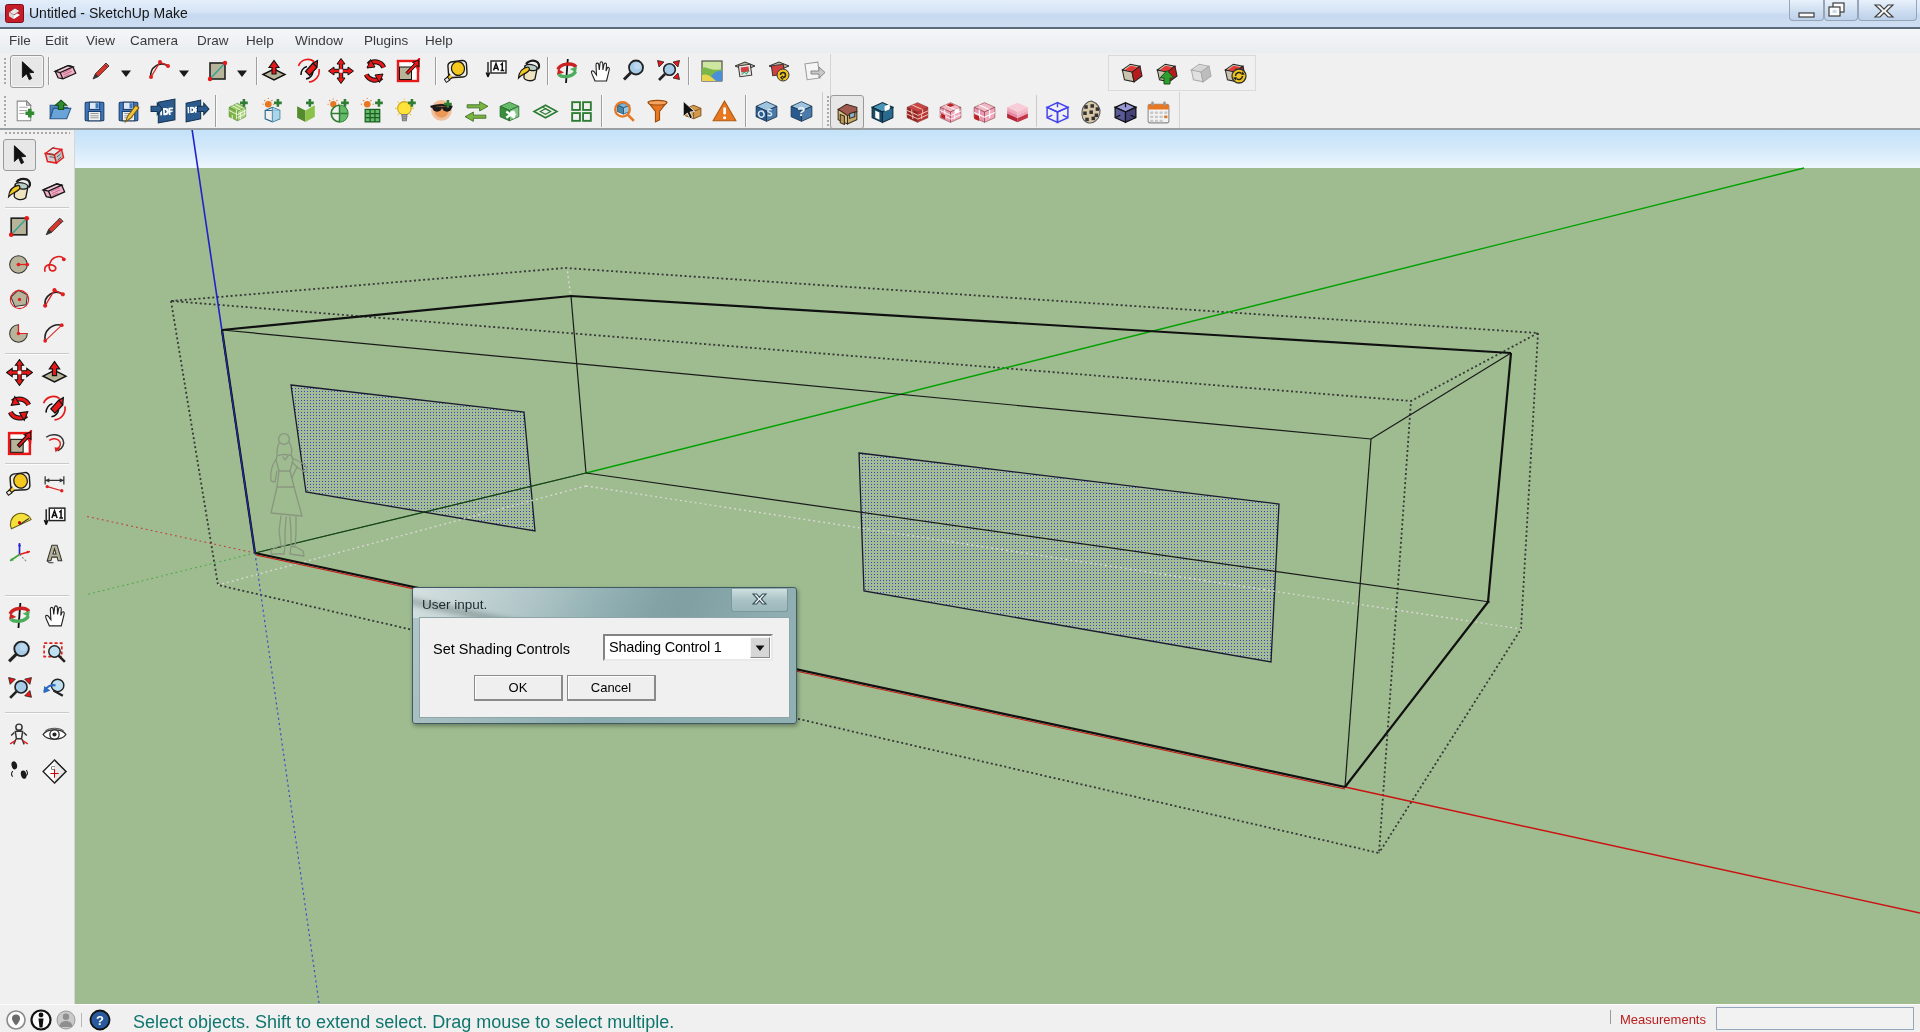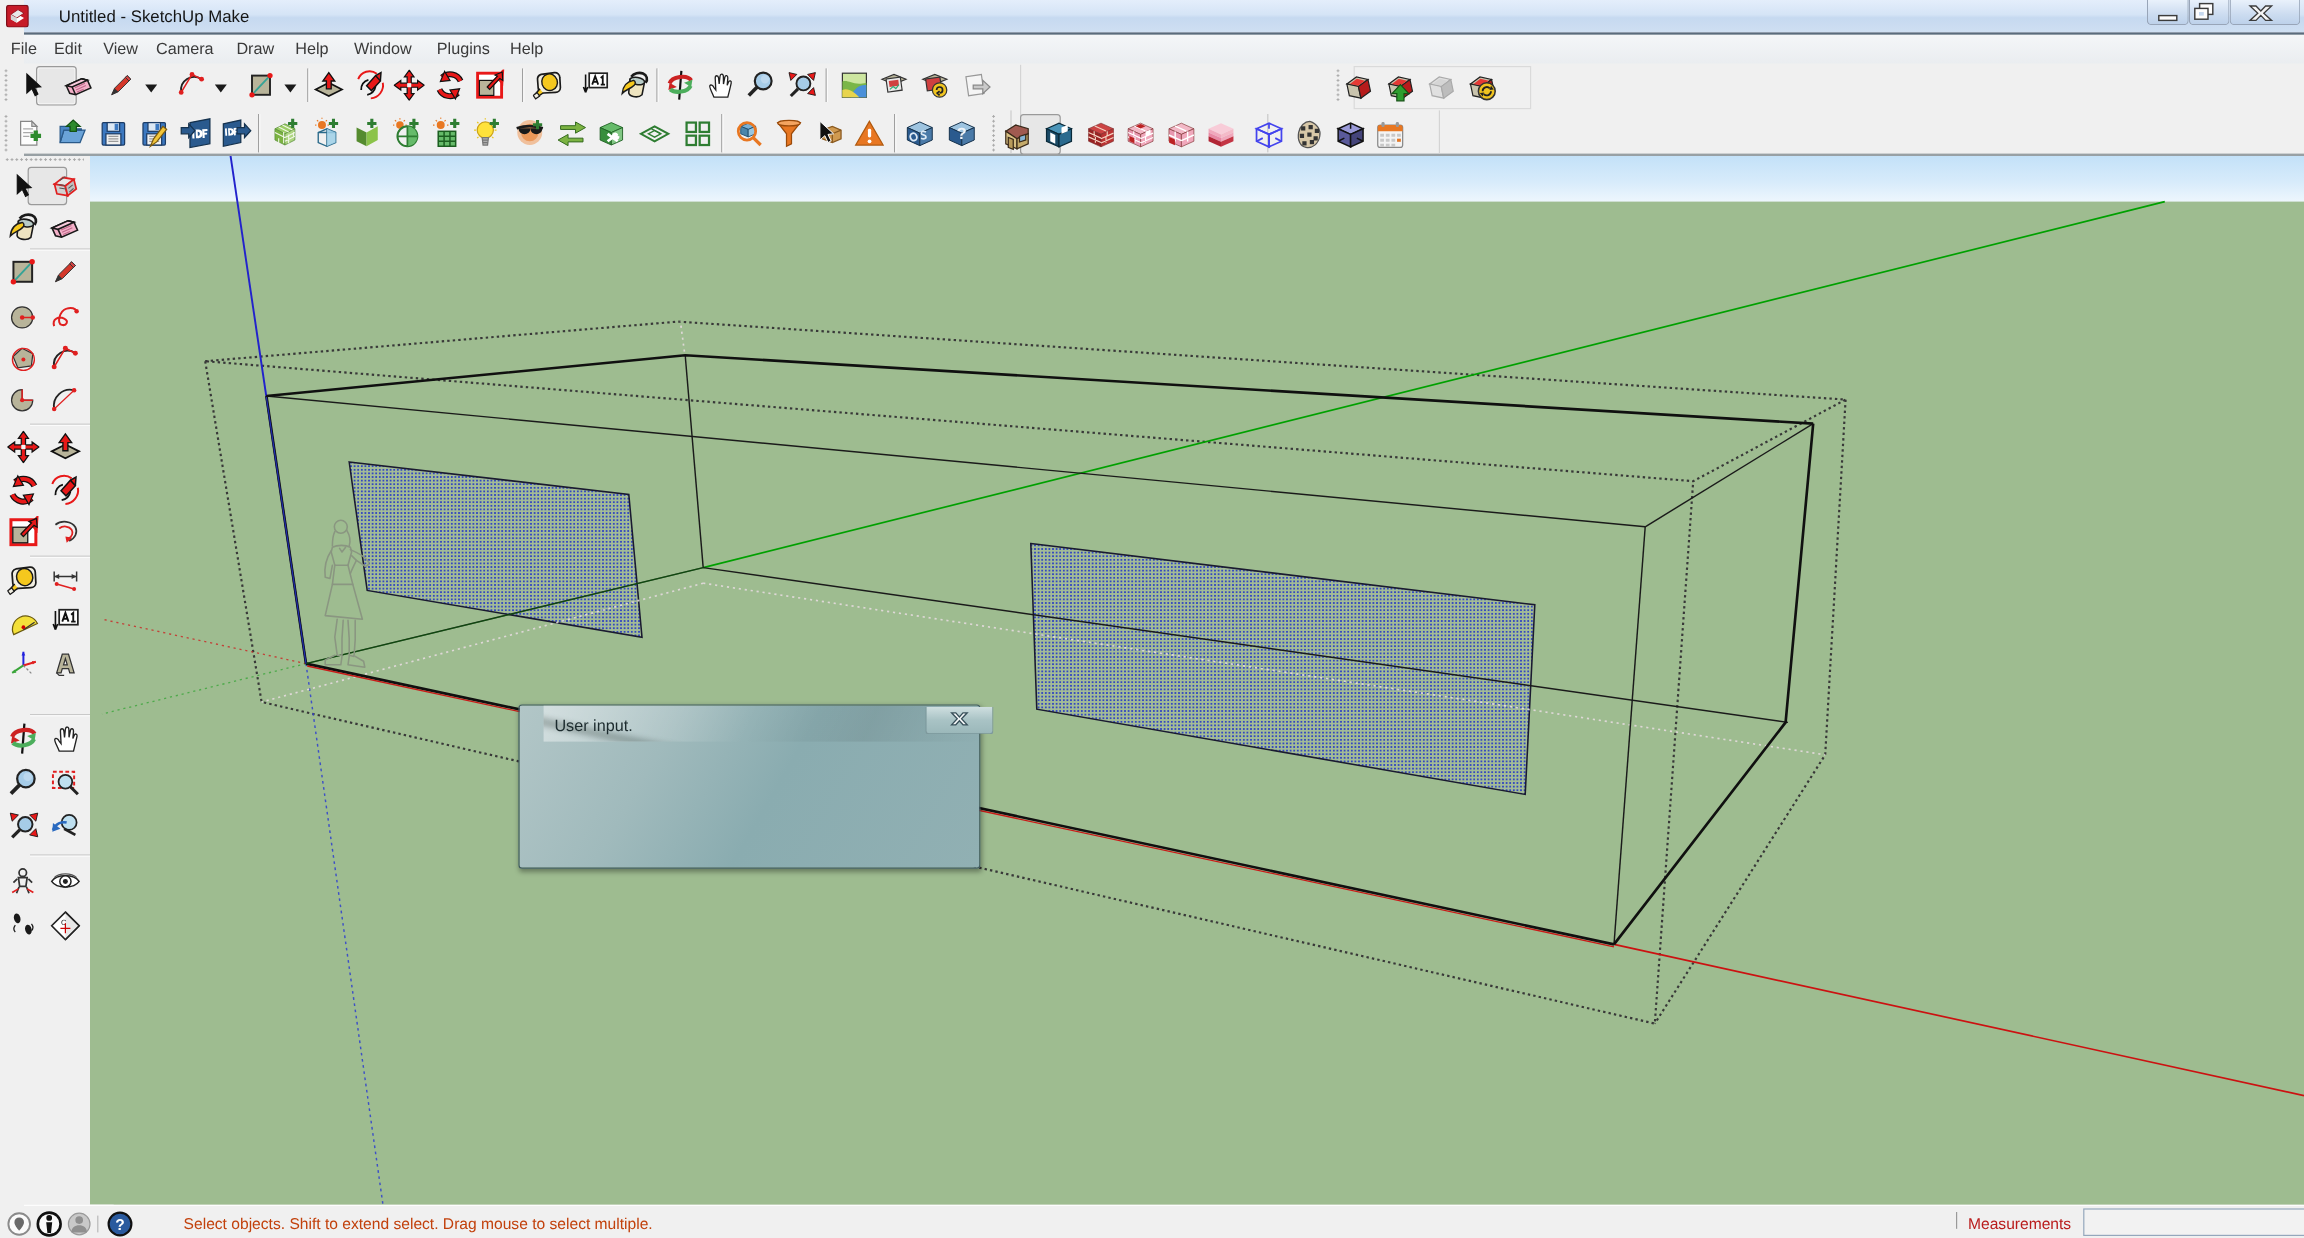--- a/index.html
+++ b/index.html
@@ -1,16 +1,16 @@
 <!DOCTYPE html>
 <html><head><meta charset="utf-8"><style>
 *{margin:0;padding:0;box-sizing:border-box;}
 html,body{width:1920px;height:1032px;overflow:hidden;font-family:"Liberation Sans",sans-serif;}
 body{position:relative;background:#f0f0f0;}
-.abs{position:absolute;margin-left:20px;}
+.abs{position:absolute;}
 #titlebar{left:0;top:0;width:1920px;height:27px;background:linear-gradient(to bottom,#e4eefb 0%,#d5e4f6 45%,#c6d9f0 55%,#cfdff2 100%);}
 #titletext{left:29px;top:5px;font-size:14px;color:#151515;}
 #titleline{left:0;top:27px;width:1920px;height:2px;background:#5a6b7c;}
 #menubar{left:0;top:29px;width:1920px;height:24px;background:linear-gradient(to bottom,#f4f6f8,#eaedf0);}
 .mi{position:absolute;top:33px;font-size:13.5px;color:#3a3a3a;}
 #toolzone{left:0;top:53px;width:1920px;height:75px;background:#f0f0f0;}
 #tbline{left:0;top:128px;width:1920px;height:2px;background:#98a0a4;}
 #lefttb{left:0;top:130px;width:75px;height:874px;background:#f0f0f0;border-right:1px solid #d6d6d6;}
 #viewport{left:75px;top:130px;width:1845px;height:874px;background:#9ebc90;}
 #statusbar{left:0;top:1004px;width:1920px;height:28px;background:#f0f0f0;border-top:1px solid #fdfdfd;}
@@ -23,21 +23,21 @@
 #dialog{left:412px;top:587px;width:385px;height:137px;background:linear-gradient(120deg,#b2c6c7 0%,#a0babc 30%,#8aacb0 55%,#91b0b3 100%);border:1px solid #3f5a60;border-radius:3px;box-shadow:1px 2px 4px rgba(0,0,0,0.35);}
 #dlgstreak{left:0;top:0;width:385px;height:30px;background:linear-gradient(115deg,rgba(255,255,255,0.45),rgba(255,255,255,0.0) 45%,rgba(0,0,0,0.08) 70%,rgba(0,0,0,0) 95%);}
 #dlgtitle{left:9px;top:9px;font-size:13.5px;color:#1c2b2e;}
 #dlgclose{left:318px;top:1px;width:57px;height:23px;border:1px solid #7d989c;border-top:none;border-radius:0 0 3px 3px;background:linear-gradient(to bottom,#cfdfe0,#a9c3c5 50%,#9bb8ba);}
 #dlgcontent{left:6px;top:29px;width:371px;height:101px;background:#f0f0f0;border:1px solid #8fa6a9;}
 #dlglabel{left:13px;top:23px;font-size:14.5px;color:#000;}
 #combo{left:183px;top:16px;width:170px;height:27px;background:#fff;border-top:2px solid #838383;border-left:2px solid #838383;border-bottom:2px solid #e9e9e9;border-right:2px solid #e9e9e9;}
 #combotext{left:4px;top:3px;font-size:14.5px;color:#000;white-space:nowrap;letter-spacing:-0.2px}
 #combobtn{left:145px;top:1px;width:20px;height:21px;background:#d6d6d6;border:1px solid #888;border-top-color:#f5f5f5;border-left-color:#f5f5f5;}
 .btn97{position:absolute;width:89px;height:26px;background:#efefef;border:1px solid #8a8a8a;border-bottom-width:2px;border-right-width:2px;box-shadow:inset 1px 1px 0 #ffffff;font-size:13px;color:#000;text-align:center;line-height:24px;}
-#stxt{left:133px;top:1012px;font-size:13px;color:#c2410c;}
+#stxt{left:133px;top:1012px;font-size:18px;color:#0f766e;}
 #mtxt{left:1620px;top:1012px;font-size:13px;color:#b91c1c;}
 #mbox{left:1716px;top:1007px;width:198px;height:23px;background:#f2f2f2;border:1px solid #94a7bc;}
 </style></head><body>
 <div class="abs" id="titlebar"></div>
 <svg class="icon" style="left:5px;top:4px" width="19" height="19" viewBox="0 0 19 19">
 <rect x="0.5" y="0.5" width="18" height="18" rx="2" fill="#c61b28" stroke="#7e0f18"></rect>
 <path d="M4 12 L10 8 L15 11 L9 15 Z" fill="#fff"></path>
 <path d="M4 8 L10 4 L15 7 L9 11 Z" fill="#e8e8e8" stroke="#9a1420" stroke-width="0.8"></path>
 <path d="M9 11 L9 15 L4 12 L4 8 Z" fill="#d5d5d5"></path>
 </svg>
@@ -835,20 +835,33 @@
 <div class="abs" id="dlgstreak"></div>
 <div class="abs" style="left:0;top:0;width:385px;height:30px;overflow:hidden;">
 <div style="position:absolute;left:-8px;top:10px;width:420px;height:4px;background:#2e3f3a;filter:blur(3px);transform:rotate(12deg);transform-origin:0 0;opacity:0.55"></div>
 </div>
 <div class="abs" id="dlgtitle">User input.</div>
 <div class="abs" id="dlgclose">
       <svg width="55" height="21" viewBox="0 0 55 21" style="position:absolute;left:0;top:0">
         <path d="M21 5 L24.5 5 L27.5 8.4 L30.5 5 L34 5 L29.3 10 L34 15 L30.5 15 L27.5 11.6 L24.5 15 L21 15 L25.7 10 Z" fill="#f5f8f8" stroke="#39505a" stroke-width="1.1"></path>
       </svg>
     </div>
+<div class="abs" id="dlgcontent">
+<div class="abs" id="dlglabel">Set Shading Controls</div>
+<div class="abs" id="combo">
+        <div class="abs" id="combotext">Shading Control 1</div>
+<div class="abs" id="combobtn">
+          <svg width="18" height="19" viewBox="0 0 18 19" style="position:absolute;left:0;top:0">
+            <path d="M4.5 7.5 L13.5 7.5 L9 13 Z" fill="#111"></path>
+          </svg>
+        </div>
+      </div>
+<div class="btn97" style="left:54px;top:57px">OK</div>
+<div class="btn97" style="left:147px;top:57px">Cancel</div>
+</div>
 </div>
 <div class="abs" id="statusbar"></div>
 <svg class="icon" style="left:4px;top:1008px" width="120" height="24" viewBox="0 0 120 24">
 <circle cx="12" cy="12" r="9" fill="#fbfbfb" stroke="#8a8a8a" stroke-width="1.6"></circle>
 <path d="M12 6.5 a4 4 0 0 1 4 4 c0 3 -4 7 -4 7 c0 0 -4 -4 -4 -7 a4 4 0 0 1 4 -4 Z" fill="#6a6a6a"></path>
 <circle cx="37" cy="12" r="9.5" fill="#fbfbfb" stroke="#111" stroke-width="2.2"></circle>
 <path d="M37 4.5 a2.4 2.4 0 1 1 0 4.8 a2.4 2.4 0 0 1 0 -4.8 Z M34.5 10.5 h5 l-1 9 h-3 Z" fill="#111"></path>
 <circle cx="62" cy="12" r="9" fill="#c9c9c9" stroke="#9a9a9a"></circle>
 <path d="M62 5.5 a3.2 3.2 0 1 1 0 6.4 a3.2 3.2 0 0 1 0 -6.4 Z M55.5 19 c0 -4 3 -6 6.5 -6 c3.5 0 6.5 2 6.5 6 Z" fill="#8f8f8f"></path>
 <rect x="77" y="5" width="1" height="14" fill="#b8b8b8"></rect>

